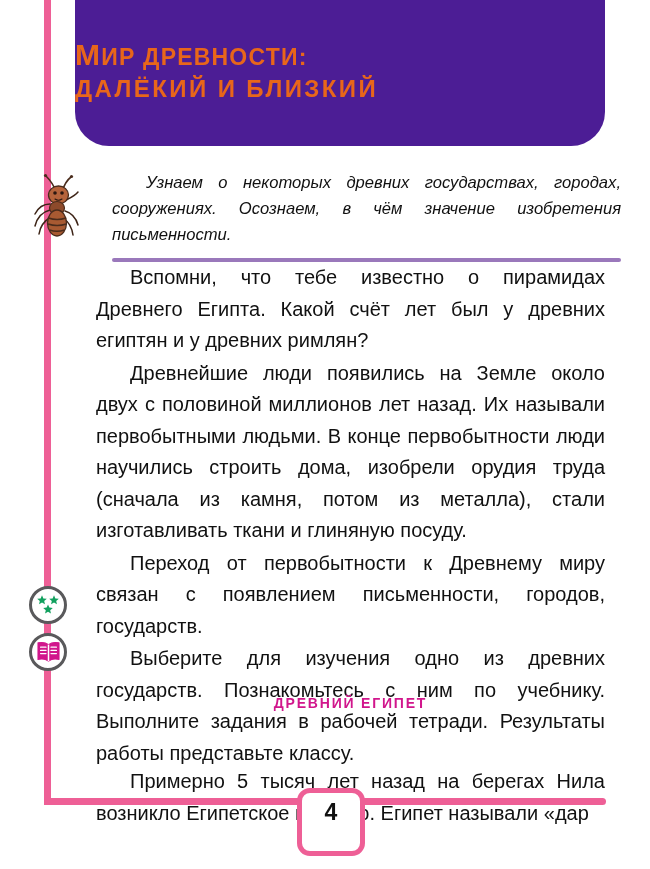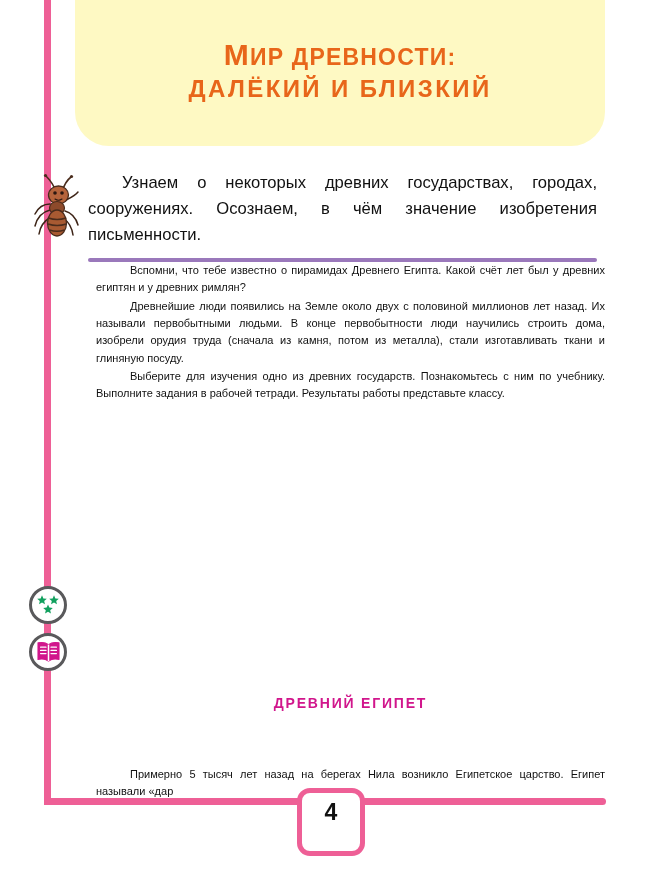--- a/index.html
+++ b/index.html
@@ -36,26 +36,26 @@
     border-radius: 0 4px 4px 0;
   }
 
   
   #title-banner {
     position: absolute;
     left: 75px;
     top: 0px;
     width: 530px;
     height: 146px;
-    background: #fef9c3;
+    background: #4c1d95;
     border-radius: 0 0 34px 34px;
     box-sizing: border-box;
     display: flex;
     flex-direction: column;
-    align-items: center;
+    align-items: flex-start;
     justify-content: center;
     padding-bottom: 6px;
   }
   .title-line {
     color: #e8661a;
     font-weight: bold;
     text-transform: uppercase;
     letter-spacing: 1.2px;
     line-height: 1.22;
     text-align: center;
@@ -70,23 +70,24 @@
     position: absolute;
     left: 26px;
     top: 170px;
     width: 58px;
     height: 70px;
   }
 
   
   #intro-block {
     position: absolute;
-    left: 88px;
+    left: 112px;
     top: 170px;
     width: 509px;
+    font-style: italic;
   }
   #intro-paragraph {
     margin: 0;
     font-size: 16.6px;
     line-height: 1.58;
     text-align: justify;
     text-indent: 34px;
     color: #111111;
   }
   #intro-divider {
@@ -99,21 +100,21 @@
 
   
   #body-text {
     position: absolute;
     left: 96px;
     top: 262px;
     width: 509px;
   }
   .body-paragraph {
     margin: 0 0 0 0;
-    font-size: 11px;
+    font-size: 20px;
     line-height: 1.575;
     text-align: justify;
     text-indent: 34px;
     color: #111111;
   }
   .body-paragraph + .body-paragraph { margin-top: 1px; }
 
   
   .margin-icon {
     position: absolute;
@@ -218,20 +219,21 @@
 </div>
 
 <div id="intro-block">
   <p id="intro-paragraph">Узнаем о некоторых древних государствах, городах, сооружениях. Осознаем, в чём значение изобретения письменности.</p>
   <div id="intro-divider"></div>
 </div>
 
 <div id="body-text">
   <p class="body-paragraph">Вспомни, что тебе известно о пирамидах Древнего Египта. Какой счёт лет был у древних египтян и у древних римлян?</p>
   <p class="body-paragraph">Древнейшие люди появились на Земле около двух с половиной миллионов лет назад. Их называли первобытными людьми. В конце первобытности люди научились строить дома, изобрели орудия труда (сначала из камня, потом из металла), стали изготавливать ткани и глиняную посуду.</p>
+  <p class="body-paragraph">Переход от первобытности к Древнему миру связан с появлением письменности, городов, государств.</p>
   <p class="body-paragraph">Выберите для изучения одно из древних государств. Познакомьтесь с ним по учебнику. Выполните задания в рабочей тетради. Результаты работы представьте классу.</p>
 </div>
 
 <div class="margin-icon" id="icon-group-work">
   <svg width="26" height="26" viewBox="0 0 26 26" xmlns="http://www.w3.org/2000/svg">
     <path d="M7 3.2 L8.35 6.4 L11.8 6.7 L9.2 8.95 L9.95 12.3 L7 10.5 L4.05 12.3 L4.8 8.95 L2.2 6.7 L5.65 6.4 Z" fill="#11a05e"></path>
     <path d="M19 3.2 L20.35 6.4 L23.8 6.7 L21.2 8.95 L21.95 12.3 L19 10.5 L16.05 12.3 L16.8 8.95 L14.2 6.7 L17.65 6.4 Z" fill="#11a05e"></path>
     <path d="M13 12.4 L14.35 15.6 L17.8 15.9 L15.2 18.15 L15.95 21.5 L13 19.7 L10.05 21.5 L10.8 18.15 L8.2 15.9 L11.65 15.6 Z" fill="#11a05e"></path>
   </svg>
 </div>

